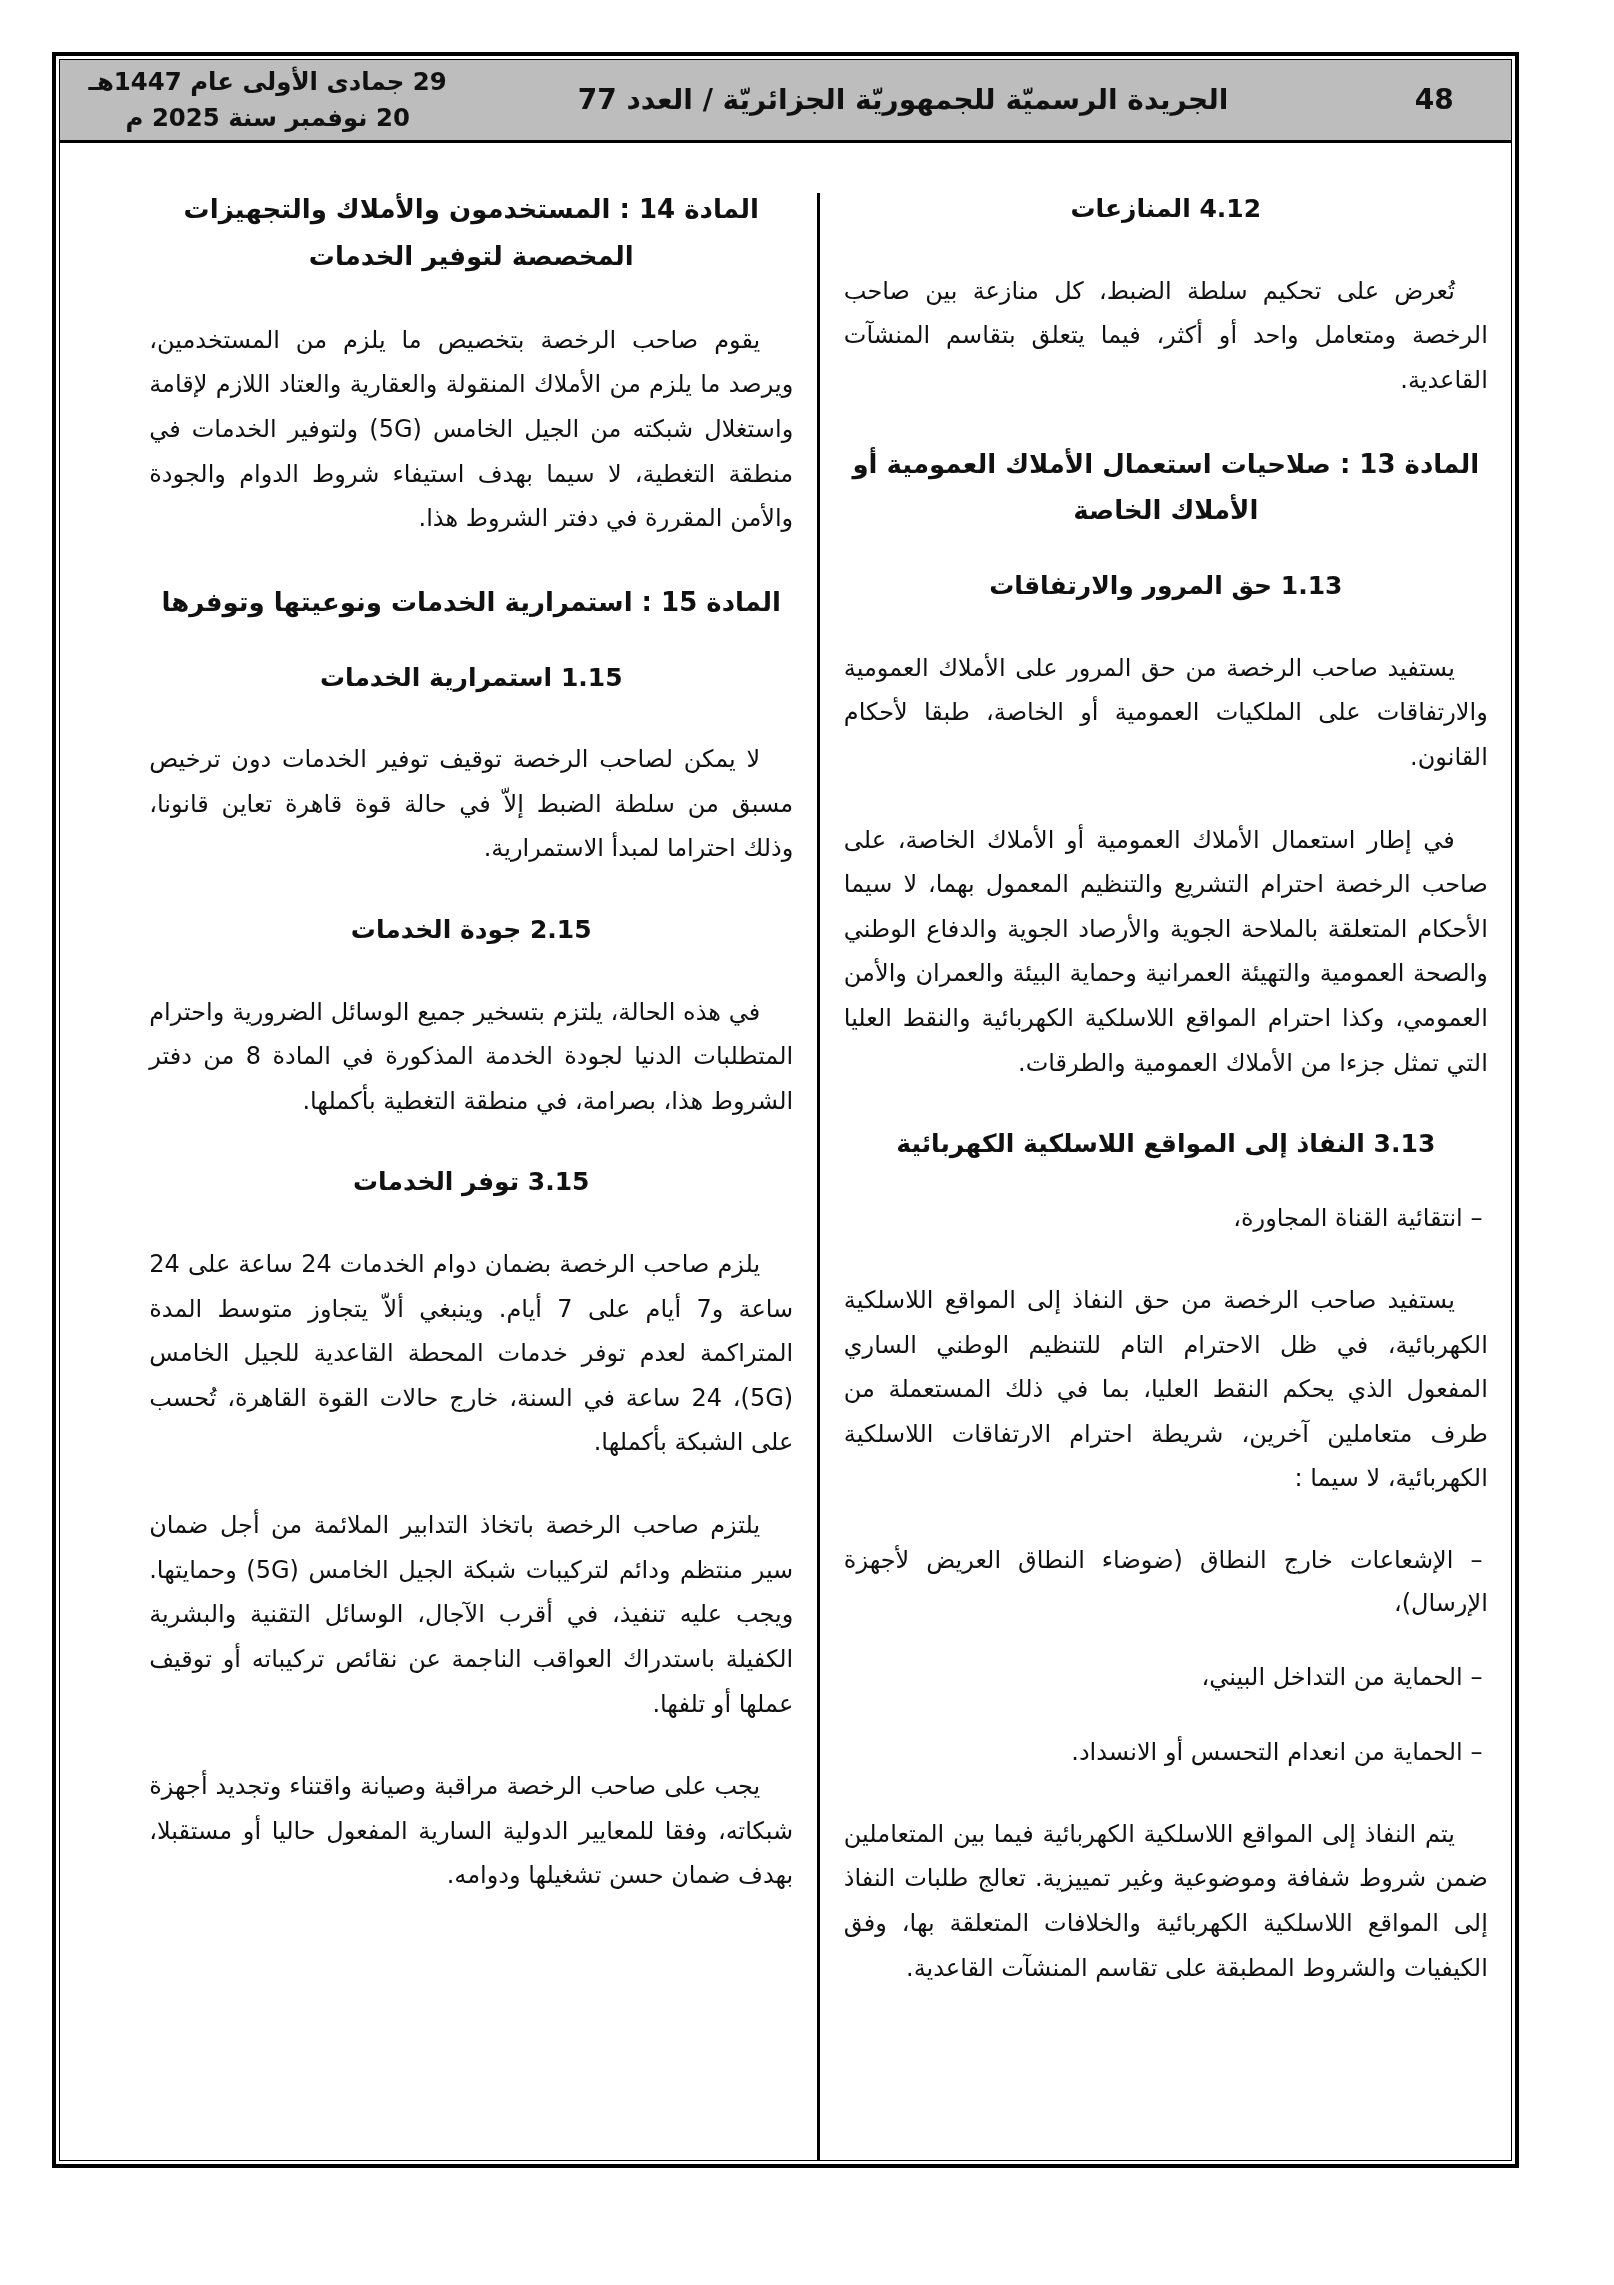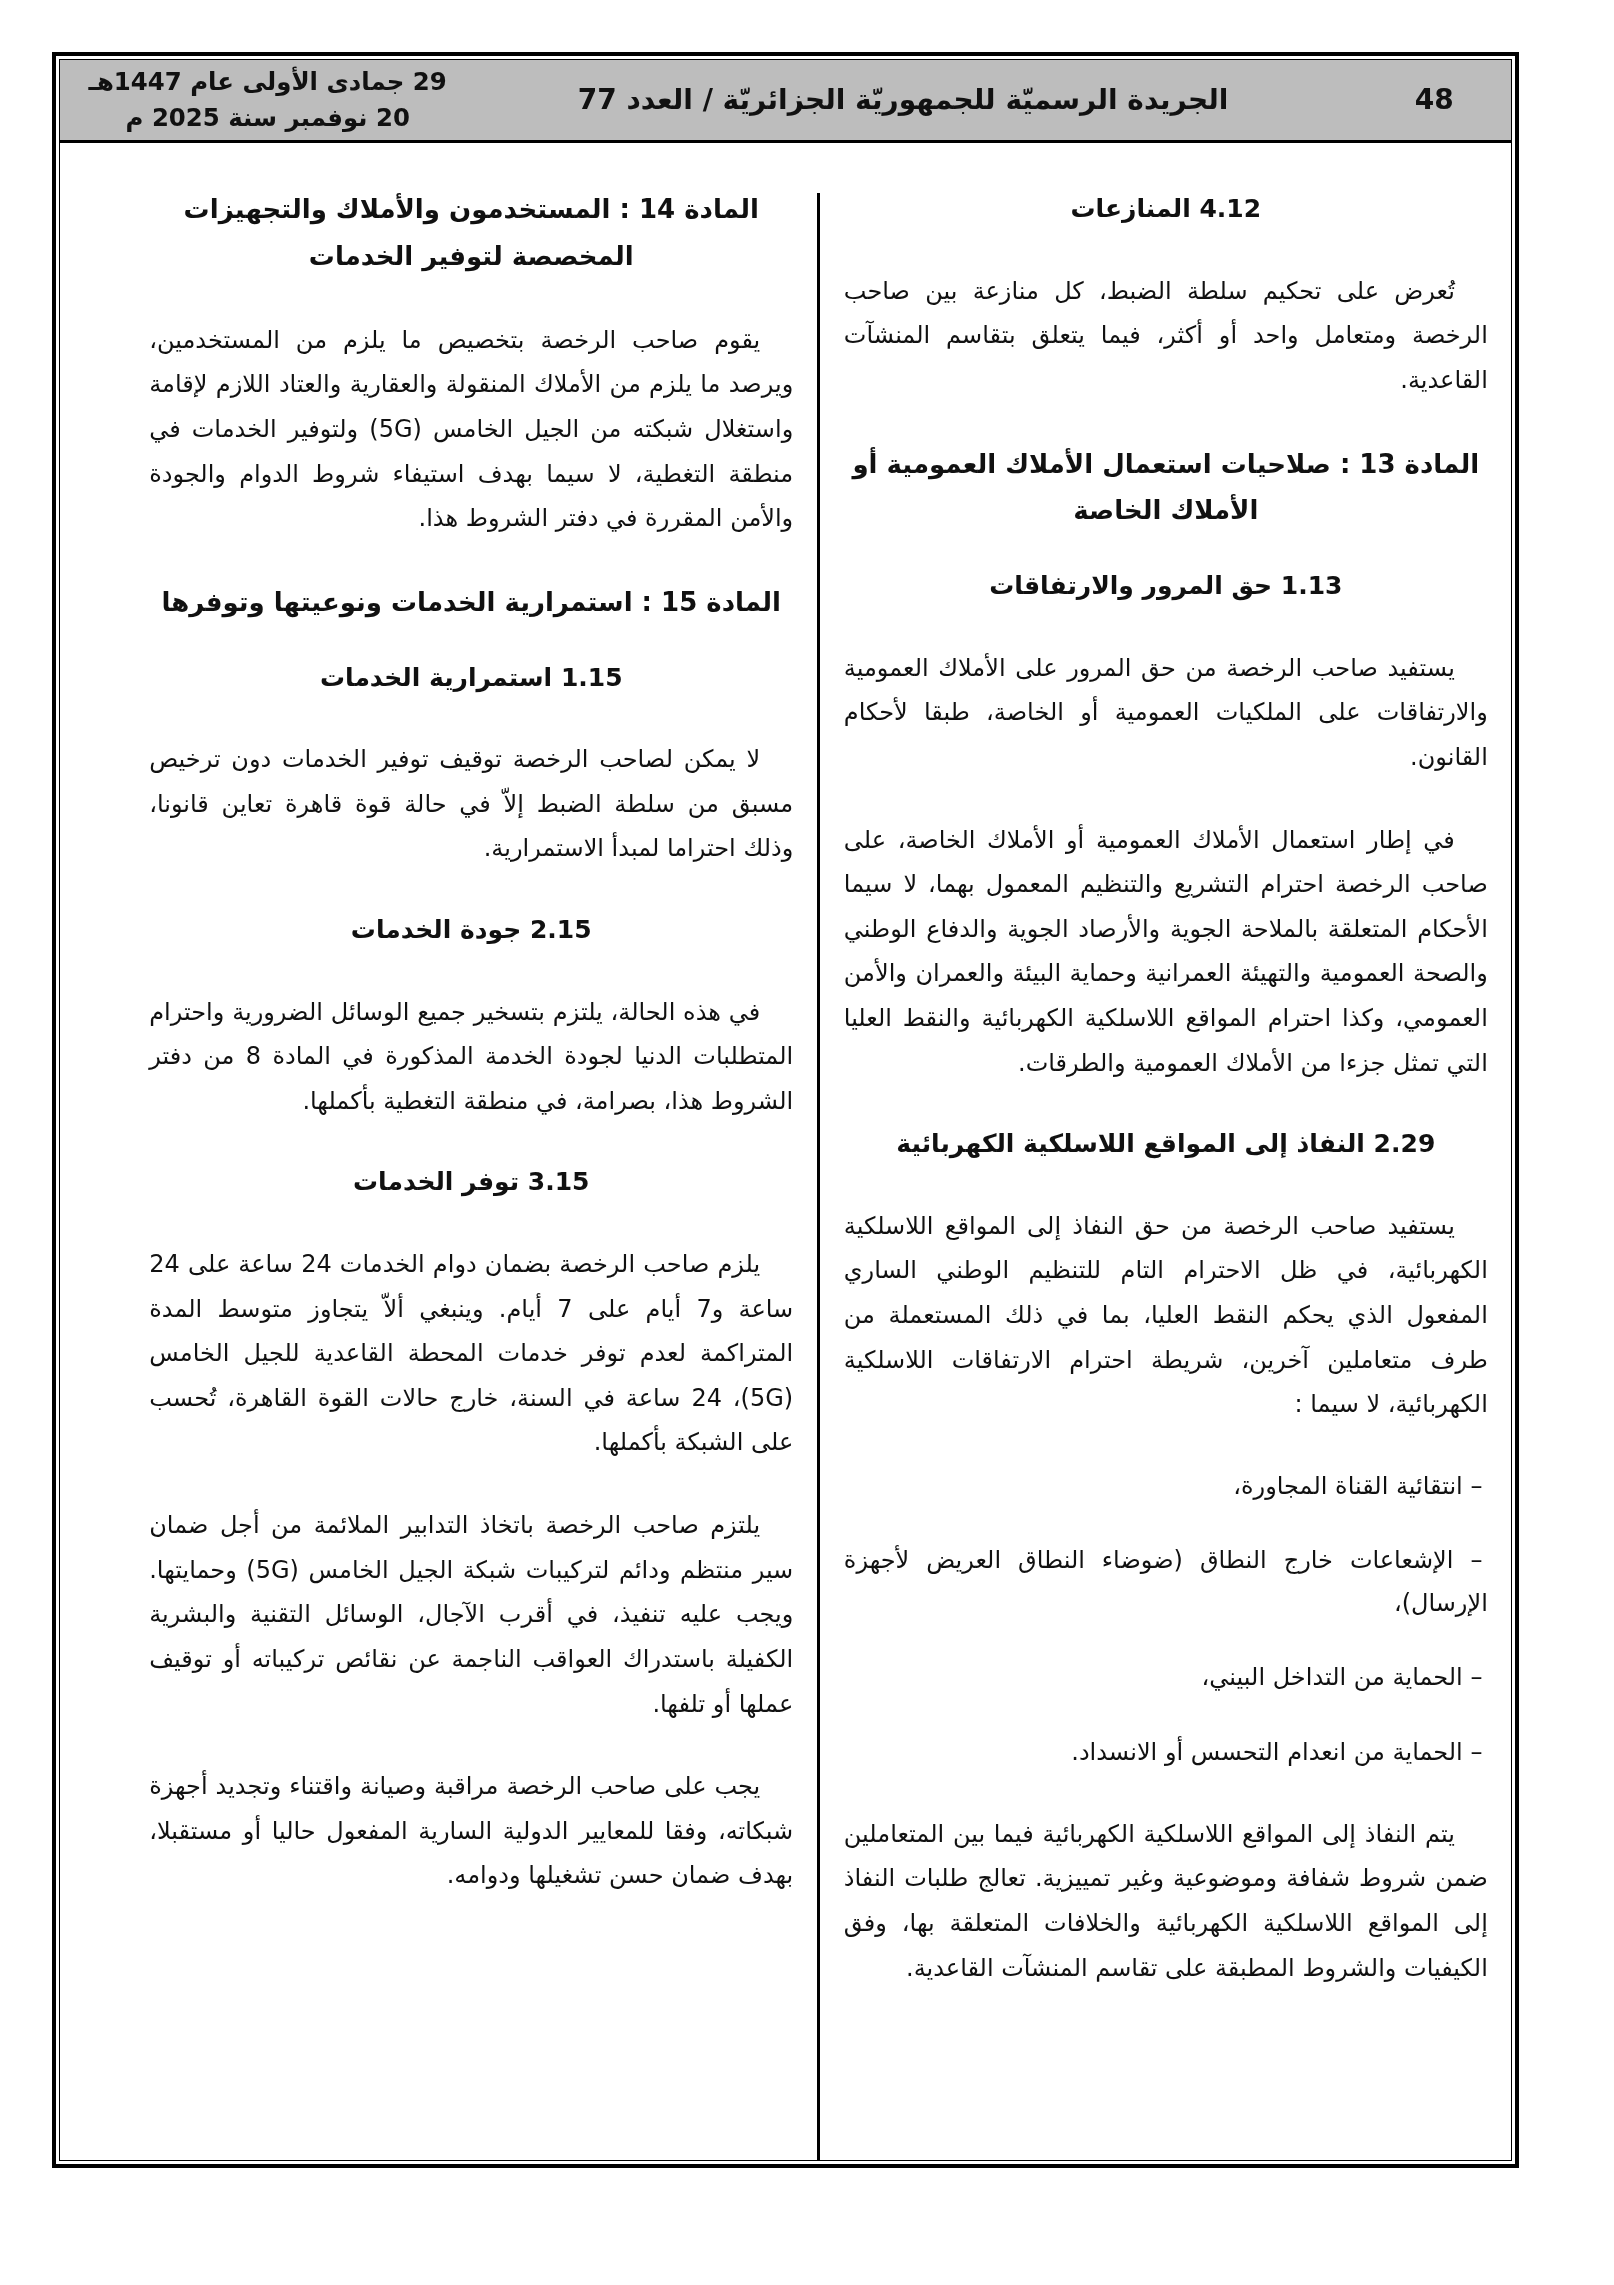--- a/index.html
+++ b/index.html
@@ -102,23 +102,23 @@
     </div>
 
     <div class="content">
       <div class="col" id="col-right">
           <div class="blk h-sub">4.12 المنازعات</div>
           <div class="blk para">تُعرض على تحكيم سلطة الضبط، كل منازعة بين صاحب الرخصة ومتعامل واحد أو أكثر، فيما يتعلق بتقاسم المنشآت القاعدية.</div>
           <div class="blk h-main">المادة 13 : صلاحيات استعمال الأملاك العمومية أو الأملاك الخاصة</div>
           <div class="blk h-sub">1.13 حق المرور والارتفاقات</div>
           <div class="blk para">يستفيد صاحب الرخصة من حق المرور على الأملاك العمومية والارتفاقات على الملكيات العمومية أو الخاصة، طبقا لأحكام القانون.</div>
           <div class="blk para">في إطار استعمال الأملاك العمومية أو الأملاك الخاصة، على صاحب الرخصة احترام التشريع والتنظيم المعمول بهما، لا سيما الأحكام المتعلقة بالملاحة الجوية والأرصاد الجوية والدفاع الوطني والصحة العمومية والتهيئة العمرانية وحماية البيئة والعمران والأمن العمومي، وكذا احترام المواقع اللاسلكية الكهربائية والنقط العليا التي تمثل جزءا من الأملاك العمومية والطرقات.</div>
-          <div class="blk h-sub">2.29 النفاذ إلى المواقع اللاسلكية الكهربائية</div>
+          <div class="blk h-sub">3.13 النفاذ إلى المواقع اللاسلكية الكهربائية</div>
+          <div class="blk item">– انتقائية القناة المجاورة،</div>
           <div class="blk para">يستفيد صاحب الرخصة من حق النفاذ إلى المواقع اللاسلكية الكهربائية، في ظل الاحترام التام للتنظيم الوطني الساري المفعول الذي يحكم النقط العليا، بما في ذلك المستعملة من طرف متعاملين آخرين، شريطة احترام الارتفاقات اللاسلكية الكهربائية، لا سيما :</div>
-          <div class="blk item">– انتقائية القناة المجاورة،</div>
           <div class="blk item">– الإشعاعات خارج النطاق (ضوضاء النطاق العريض لأجهزة الإرسال)،</div>
           <div class="blk item">– الحماية من التداخل البيني،</div>
           <div class="blk item">– الحماية من انعدام التحسس أو الانسداد.</div>
           <div class="blk para">يتم النفاذ إلى المواقع اللاسلكية الكهربائية فيما بين المتعاملين ضمن شروط شفافة وموضوعية وغير تمييزية. تعالج طلبات النفاذ إلى المواقع اللاسلكية الكهربائية والخلافات المتعلقة بها، وفق الكيفيات والشروط المطبقة على تقاسم المنشآت القاعدية.</div>
         </div>
       <div class="divider"></div>
       <div class="col" id="col-left">
           <div class="blk h-main">المادة 14 : المستخدمون والأملاك والتجهيزات المخصصة لتوفير الخدمات</div>
           <div class="blk para">يقوم صاحب الرخصة بتخصيص ما يلزم من المستخدمين، ويرصد ما يلزم من الأملاك المنقولة والعقارية والعتاد اللازم لإقامة واستغلال شبكته من الجيل الخامس (5G) ولتوفير الخدمات في منطقة التغطية، لا سيما بهدف استيفاء شروط الدوام والجودة والأمن المقررة في دفتر الشروط هذا.</div>
           <div class="blk h-main">المادة 15 : استمرارية الخدمات ونوعيتها وتوفرها</div>

